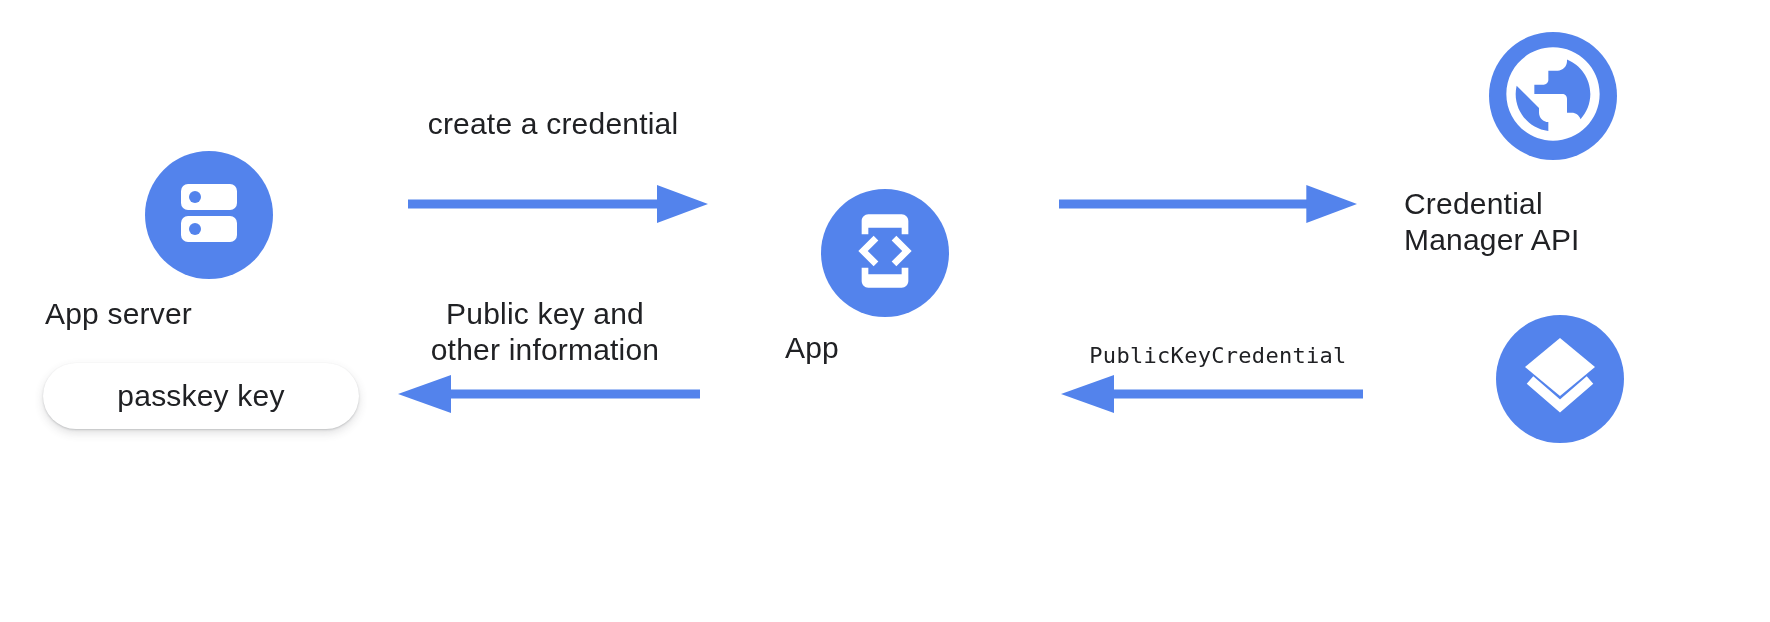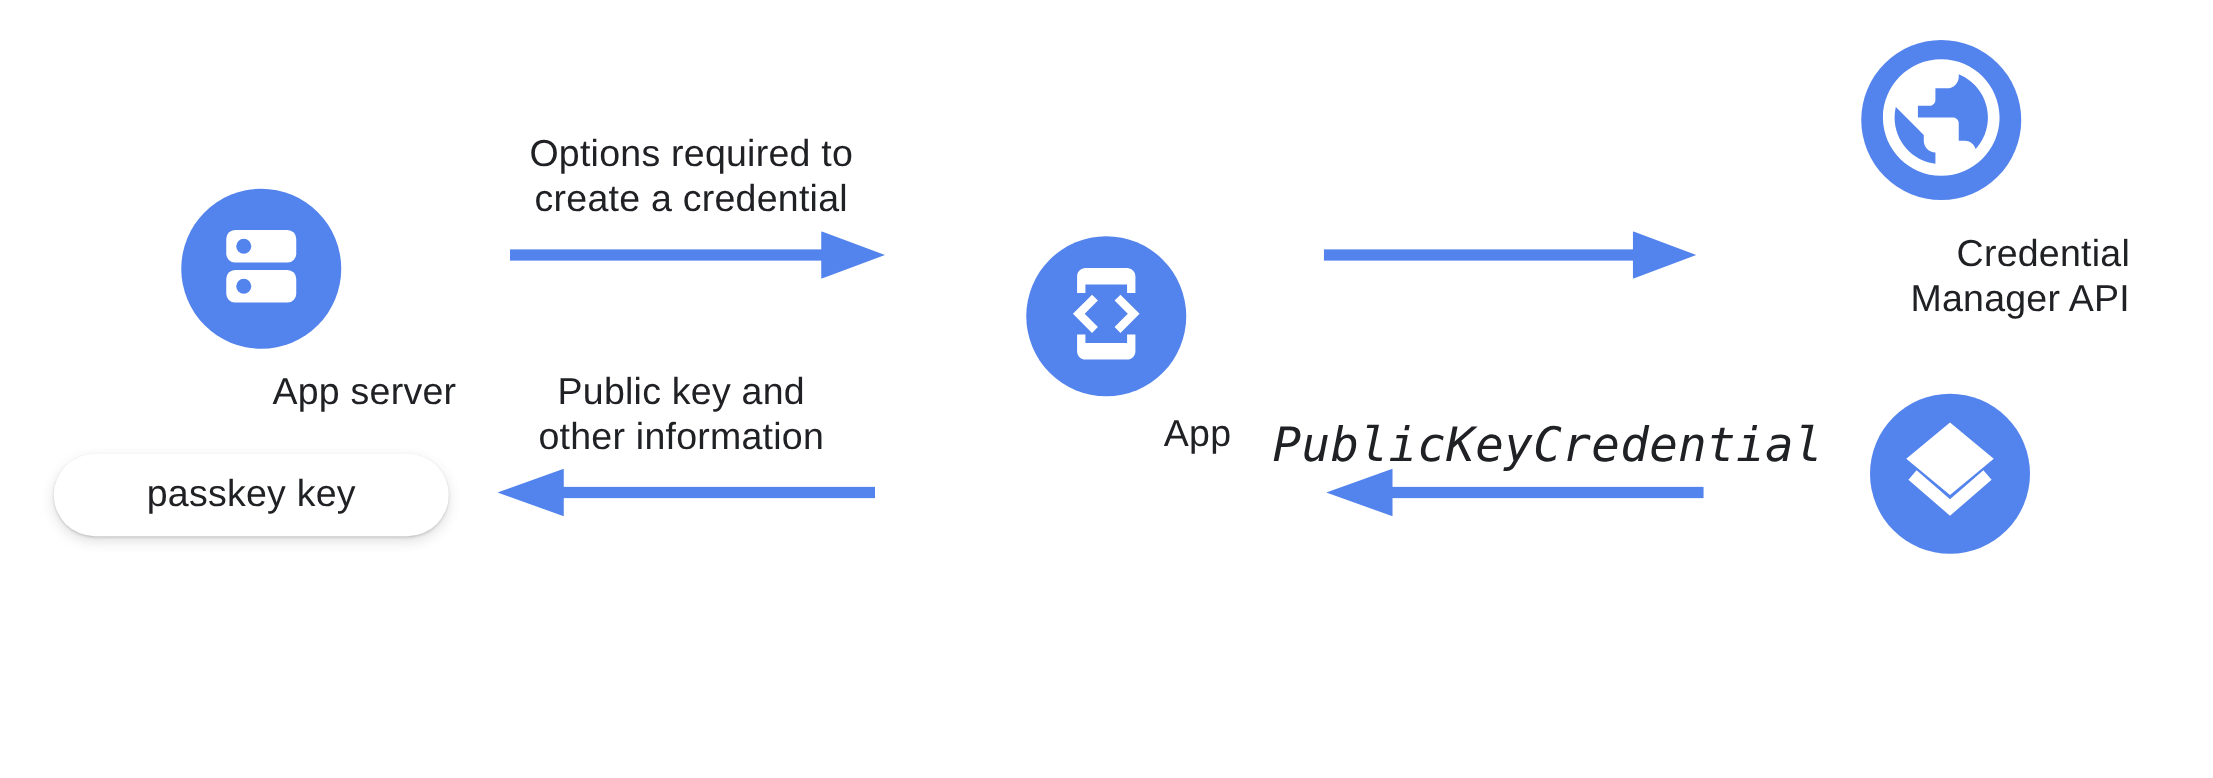--- a/index.html
+++ b/index.html
@@ -29,42 +29,41 @@
     display: flex;
     align-items: center;
     justify-content: center;
   }
 
   
   .node-label {
     position: absolute;
     font-size: 30px;
     line-height: 36px;
-    text-align: right;
+    text-align: left;
     color: var(--ink);
     letter-spacing: 0.2px;
     white-space: nowrap;
   }
 
   
   .flow-label {
     position: absolute;
     font-size: 30px;
     line-height: 36px;
     text-align: center;
     color: var(--ink);
     letter-spacing: 0.2px;
     white-space: nowrap;
   }
 
   .flow-label.mono {
     font-family: "DejaVu Sans Mono", "Liberation Mono", monospace;
-    font-size: 38px;
+    font-size: 22px;
     letter-spacing: 0.3px;
-    font-style: italic;
   }
 
   
   .pill {
     position: absolute;
     height: 66px;
     border-radius: 33px;
     background: var(--pill-bg);
     box-shadow: 0 1px 2px rgba(60,64,67,.22), 0 4px 10px rgba(60,64,67,.16);
     display: flex;
@@ -96,21 +95,20 @@
         <circle class="icon-accent" cx="22" cy="52" r="6"></circle>
       </svg>
     </span>
   </div>
   <div class="node-label" style="left:45px; top:296px; width:320px;">App server</div>
   <div class="pill" style="left:43px; top:363px; width:316px;">
     <span>passkey key</span>
   </div>
 
   <div class="flow-label" style="left:403px; top:106px; width:300px;">
-    <div>Options required to</div>
     <div>create a credential</div>
   </div>
   <div class="arrow" style="left:408px; top:185px; width:300px; height:38px;">
     <svg viewBox="0 0 300 38" preserveAspectRatio="none" aria-hidden="true">
       <rect class="fill" x="0" y="14.5" width="252" height="9"></rect>
       <polygon class="fill" points="249,0 300,19 249,38"></polygon>
     </svg>
   </div>
 
   <div class="flow-label" style="left:395px; top:296px; width:300px;">

